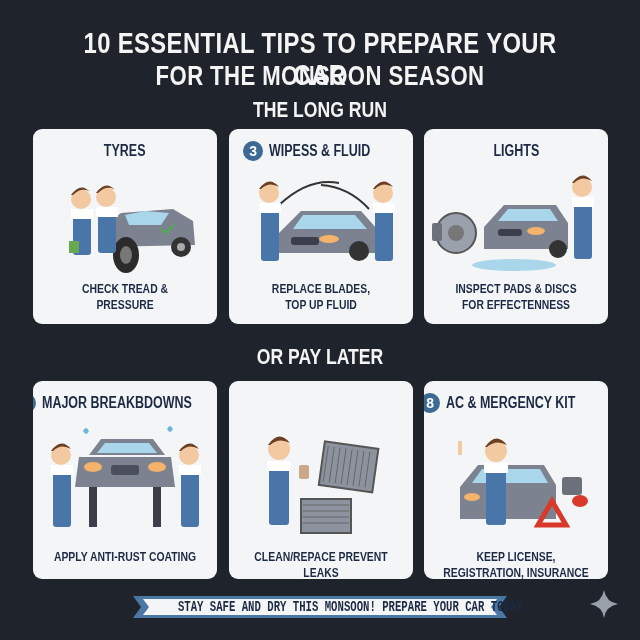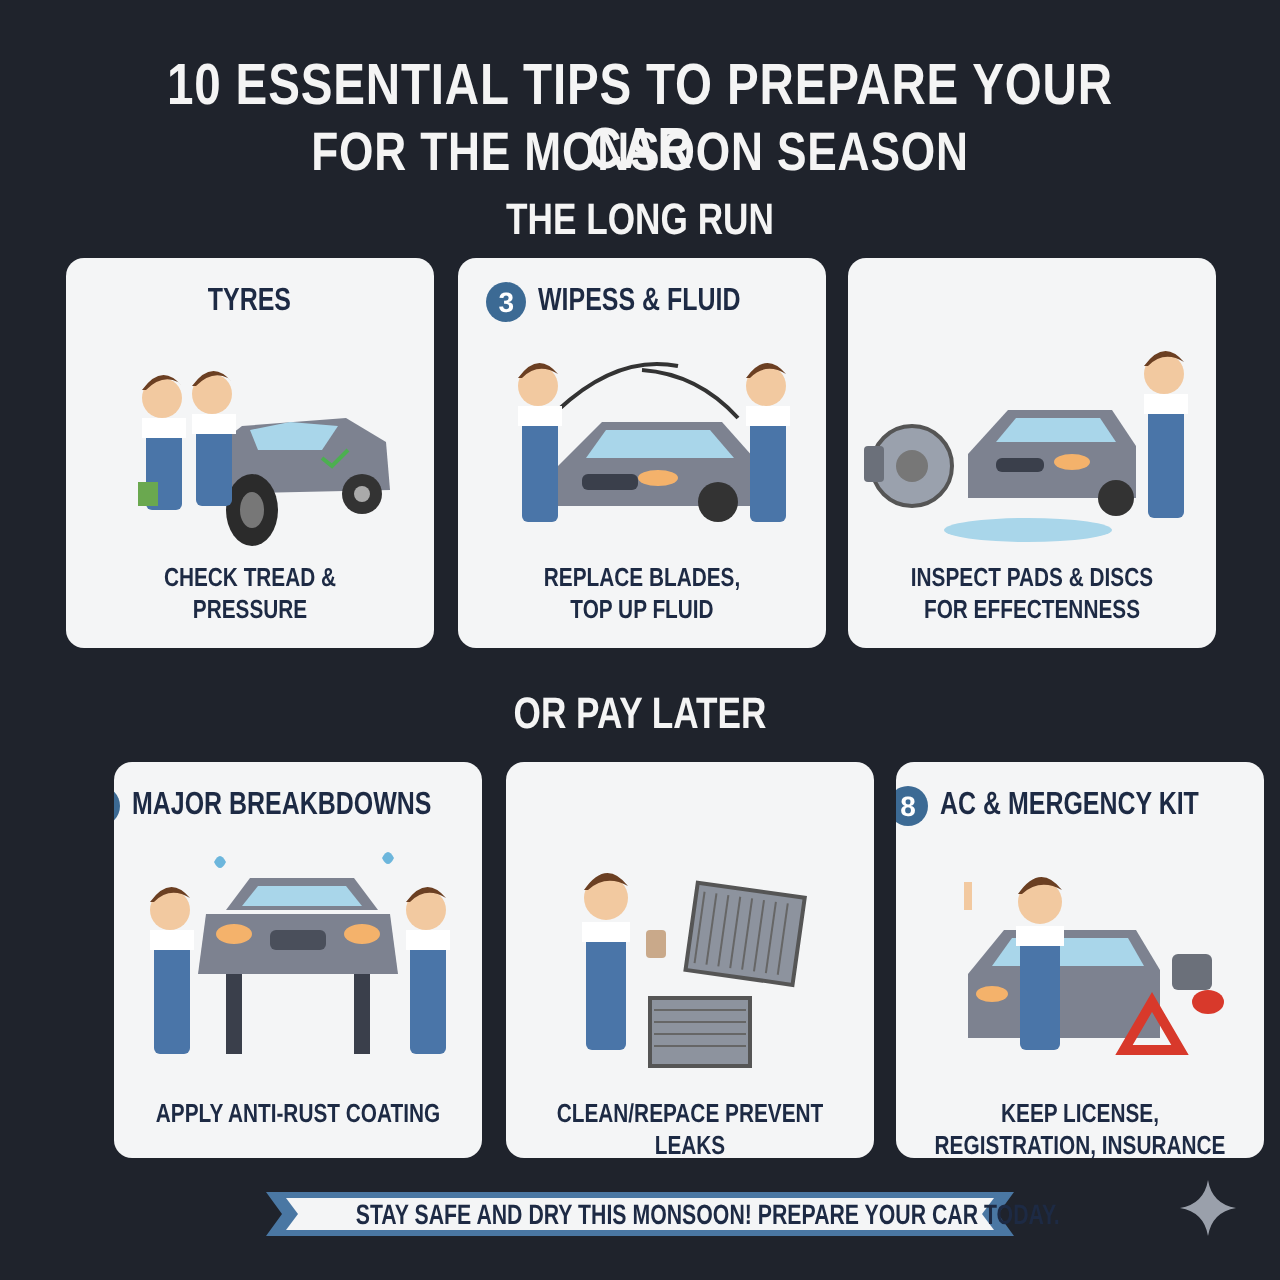--- a/index.html
+++ b/index.html
@@ -23,21 +23,21 @@
     font-weight: 700; color: #f4f4f4; font-size: 22px;
     transform: scaleX(0.8); transform-origin: center;
   }
   .s1 { top: 97px; }
   .s2 { top: 344px; }
   .card {
     position: absolute; width: 184px; background: #f4f5f6;
     border-radius: 9px; overflow: hidden;
   }
   .row1 { top: 129px; height: 195px; }
-  .row2 { top: 381px; height: 198px; margin-left: 24px; }
+  .row2 { top: 381px; height: 198px; }
   .c1 { left: 33px; } .c2 { left: 229px; } .c3 { left: 424px; }
   .card-head {
     position: absolute; top: 10px; left: 0; right: 0; height: 24px;
     display: flex; align-items: center; justify-content: center; gap: 6px;
   }
   .badge {
     width: 20px; height: 20px; border-radius: 50%; background: #3c6a94;
     color: #fff; font-weight: 700; font-size: 14px;
     display: flex; align-items: center; justify-content: center; flex: none;
   }
@@ -50,21 +50,21 @@
   .card-desc {
     position: absolute; left: 0; right: 0; text-align: center;
     font-weight: 700; color: #1d2a44; font-size: 13px; line-height: 16px;
     transform: scaleX(0.8); transform-origin: center; white-space: pre-line;
   }
   .row1 .card-desc { top: 152px; }
   .row2 .card-desc { top: 168px; }
   .illus { position: absolute; left: 0; right: 0; top: 38px; height: 112px; }
   .row2 .illus { top: 40px; height: 122px; }
   .banner {
-    position: absolute; left: 133px; top: 594px; width: 374px; height: 26px;
+    position: absolute; left: 133px; top: 594px; width: 374px; height: 26px; font-family: Liberation Mono, monospace;
   }
   .banner svg { position: absolute; left: 0; top: 0; }
   .banner-text {
     position: absolute; left: 0; right: 0; top: 5px; text-align: center;
     font-weight: 700; color: #1d2a44; font-size: 14px;
     transform: scaleX(0.76); transform-origin: center; white-space: nowrap;
   }
   .sparkle { position: absolute; left: 590px; top: 590px; }
 </style>
 </head>
@@ -120,20 +120,23 @@
     <circle cx="154" cy="26" r="10" fill="#f2c9a0"></circle>
       <path d="M144 22 Q154 8 164 20 Q154 14 146 22Z" fill="#6b3f22"></path>
     <rect x="146" y="38" width="18" height="56" rx="3" fill="#4a75a8"></rect>
       <rect x="144" y="36" width="22" height="10" fill="#fff"></rect>
   </svg>
   <div class="card-desc">REPLACE BLADES,
 TOP UP FLUID</div>
 </div>
 
 <div class="card row1 c3">
+  <div class="card-head">
+    <span class="card-title center">LIGHTS</span>
+  </div>
   <svg class="illus" viewBox="0 0 184 112" width="184" height="112">
     <ellipse cx="90" cy="98" rx="42" ry="6" fill="#a9d6ea"></ellipse>
     <circle cx="32" cy="66" r="20" fill="#9aa1ad" stroke="#555" stroke-width="2"></circle>
     <circle cx="32" cy="66" r="8" fill="#777"></circle>
     <rect x="8" y="56" width="10" height="18" rx="2" fill="#6b707a"></rect>
     <path d="M60 60 L80 38 L132 38 L144 56 L144 82 L60 82 Z" fill="#7d8290"></path>
     <path d="M84 42 L126 42 L134 54 L74 54 Z" fill="#a9d6ea"></path>
     <rect x="74" y="62" width="24" height="7" rx="3" fill="#3a3f4b"></rect>
     <ellipse cx="112" cy="64" rx="9" ry="4" fill="#f4b26b"></ellipse>
     <circle cx="134" cy="82" r="9" fill="#333"></circle>

